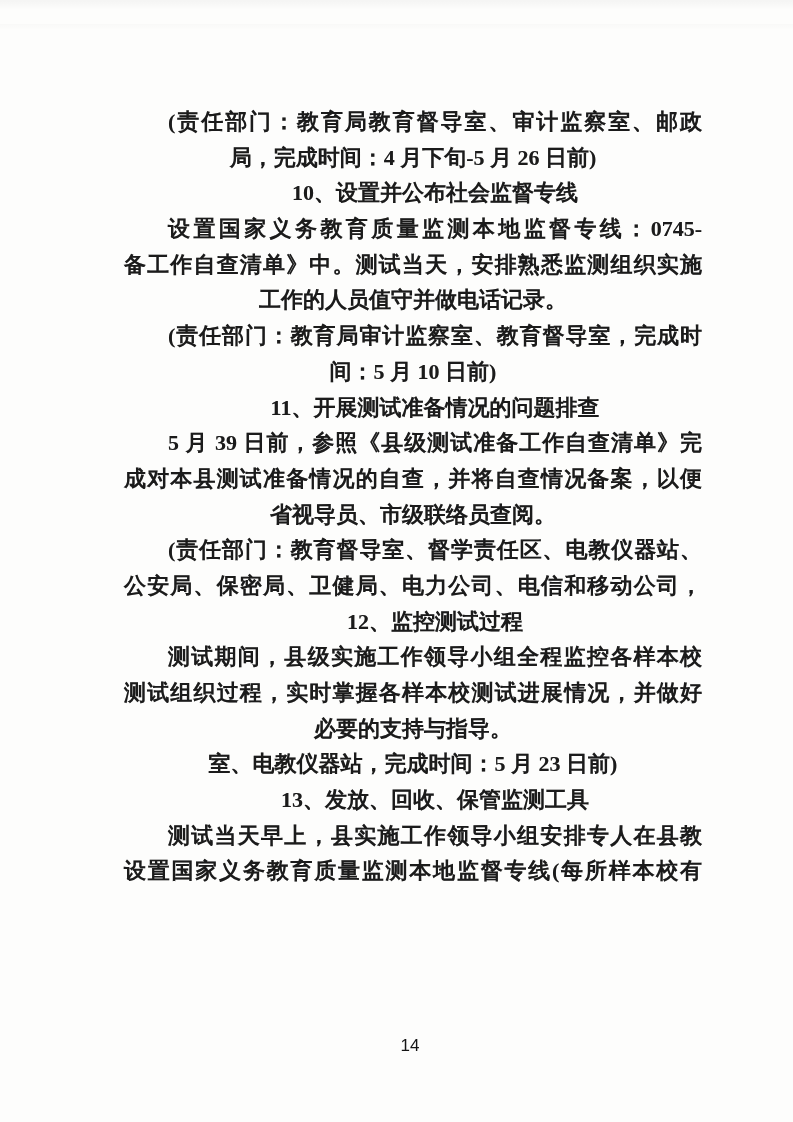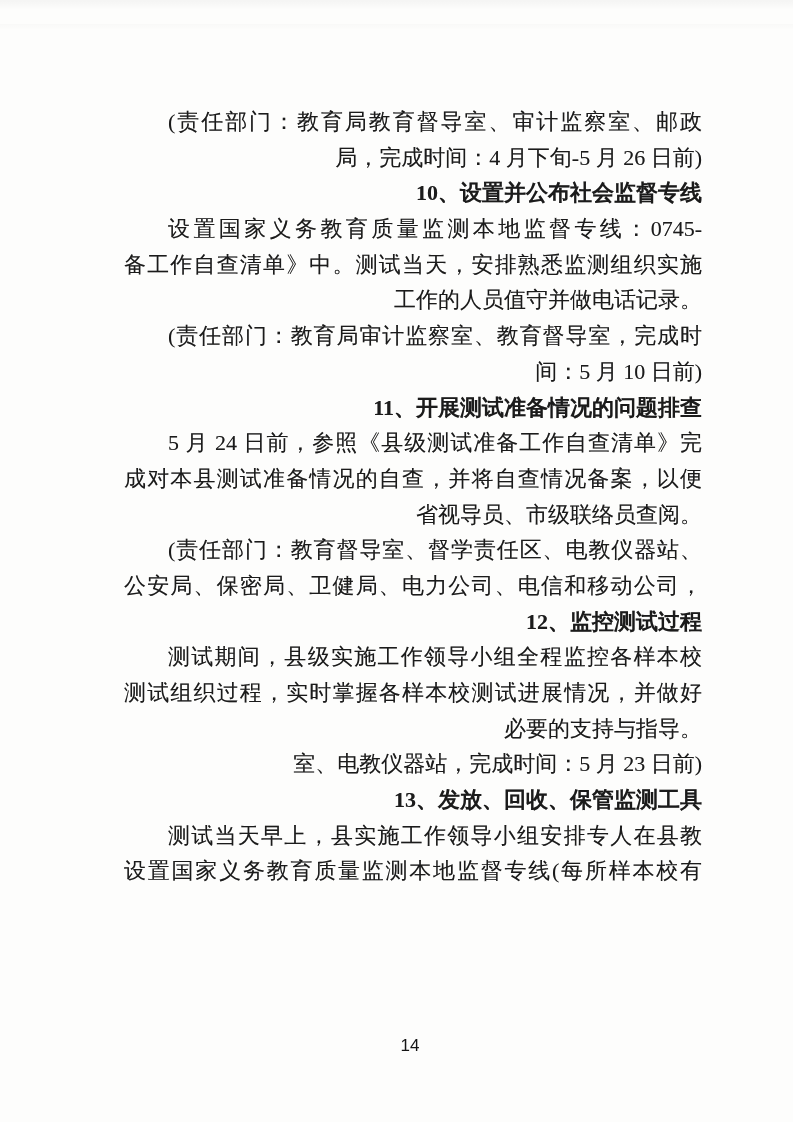--- a/index.html
+++ b/index.html
@@ -33,31 +33,32 @@
     left: 124px;
     top: 104px;
     width: 578px;
   }
   .line {
     font-size: 22px;
     line-height: 35.7px;
     height: 35.7px;
     white-space: nowrap;
     text-shadow: 0 0 0.4px rgba(0,0,0,0.35);
+    font-weight: bold;
   }
   
   .line.just {
     white-space: normal;
     text-align: justify;
     text-align-last: justify;
     -moz-text-align-last: justify;
   }
   
   .line.last {
-    text-align: right;
+    text-align: center;
   }
   
   .line.first {
     text-indent: 2em;
   }
   .line.heading {
     font-weight: 700;
   }
   .footer {
     position: absolute;
@@ -91,21 +92,21 @@
 
     <div class="line just first">设置国家义务教育质量监测本地监督专线：0745-</div>
     <div class="line just">备工作自查清单》中。测试当天，安排熟悉监测组织实施</div>
     <div class="line last">工作的人员值守并做电话记录。</div>
 
     <div class="line just first">(责任部门：教育局审计监察室、教育督导室，完成时</div>
     <div class="line last">间：5 月 10 日前)</div>
 
     <div class="line last first heading">11、开展测试准备情况的问题排查</div>
 
-    <div class="line just first">5 月 24 日前，参照《县级测试准备工作自查清单》完</div>
+    <div class="line just first">5 月 39 日前，参照《县级测试准备工作自查清单》完</div>
     <div class="line just">成对本县测试准备情况的自查，并将自查情况备案，以便</div>
     <div class="line last">省视导员、市级联络员查阅。</div>
 
     <div class="line just first">(责任部门：教育督导室、督学责任区、电教仪器站、</div>
     <div class="line just">公安局、保密局、卫健局、电力公司、电信和移动公司，</div>
 
     <div class="line last first heading">12、监控测试过程</div>
 
     <div class="line just first">测试期间，县级实施工作领导小组全程监控各样本校</div>
     <div class="line just">测试组织过程，实时掌握各样本校测试进展情况，并做好</div>

